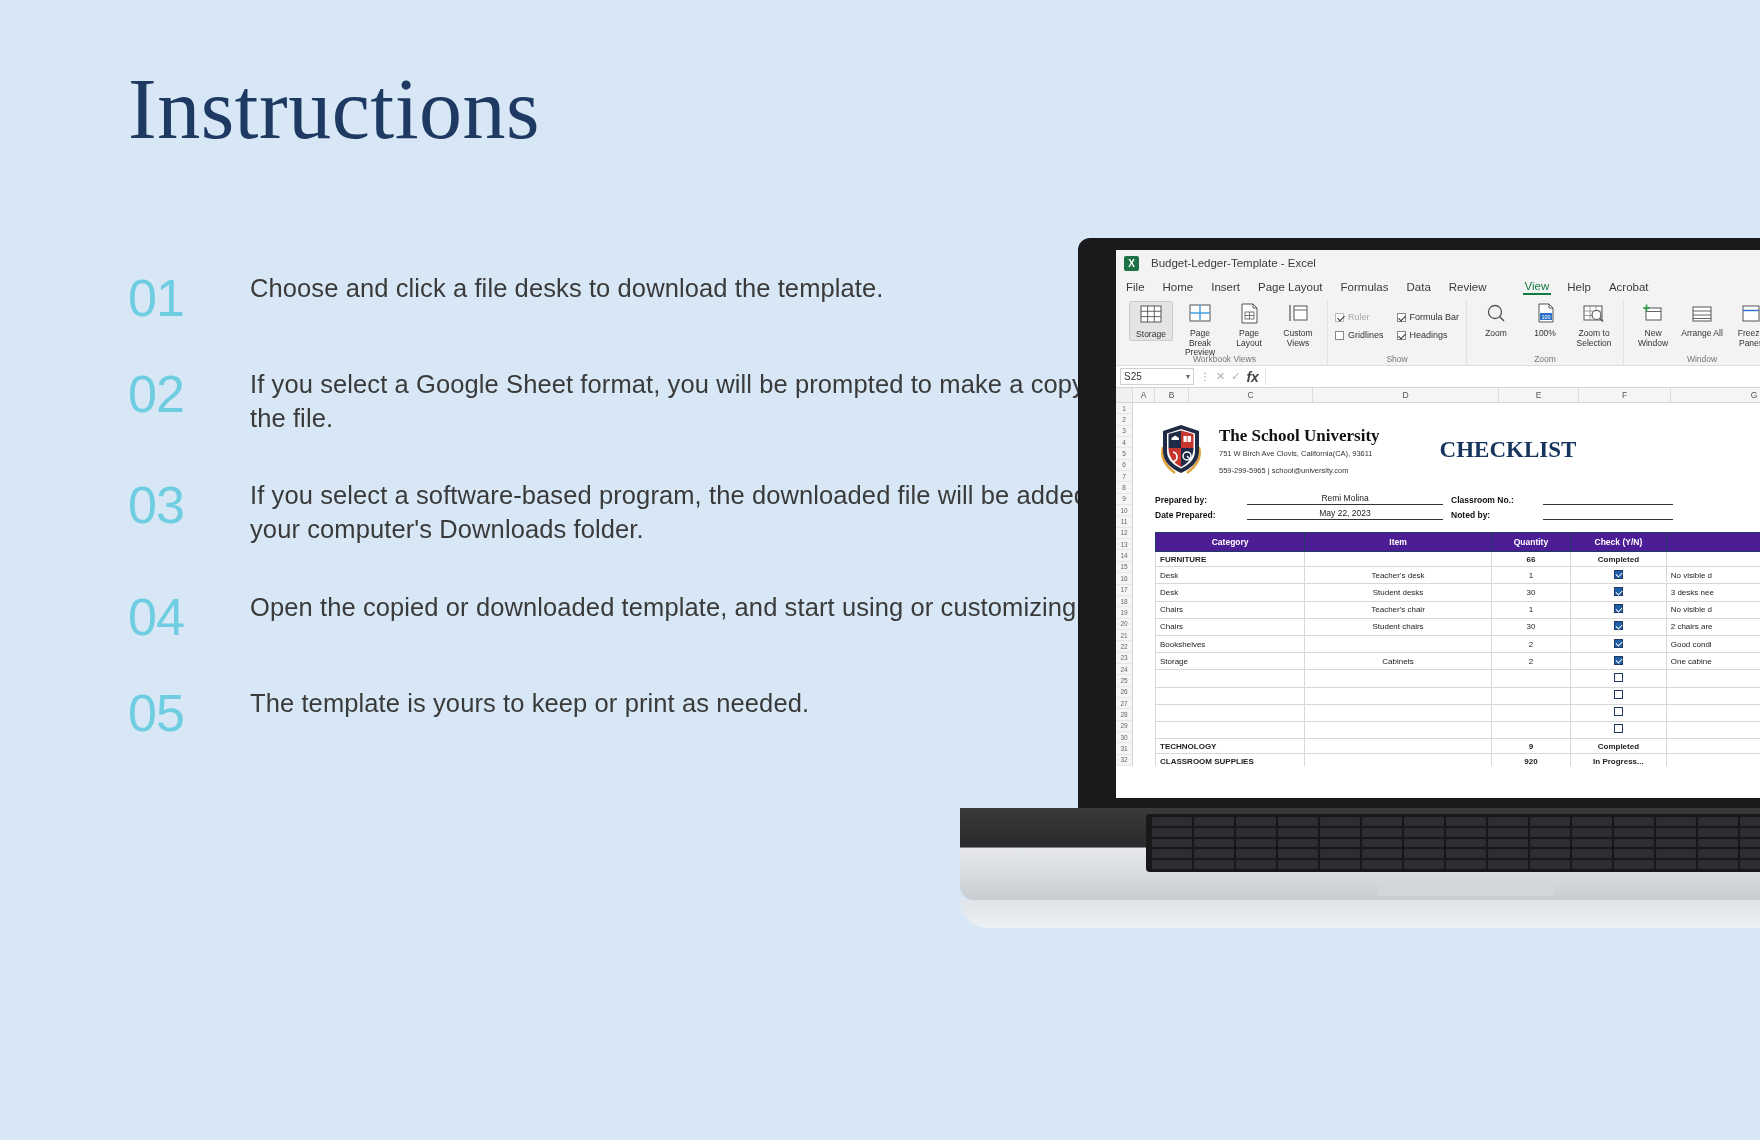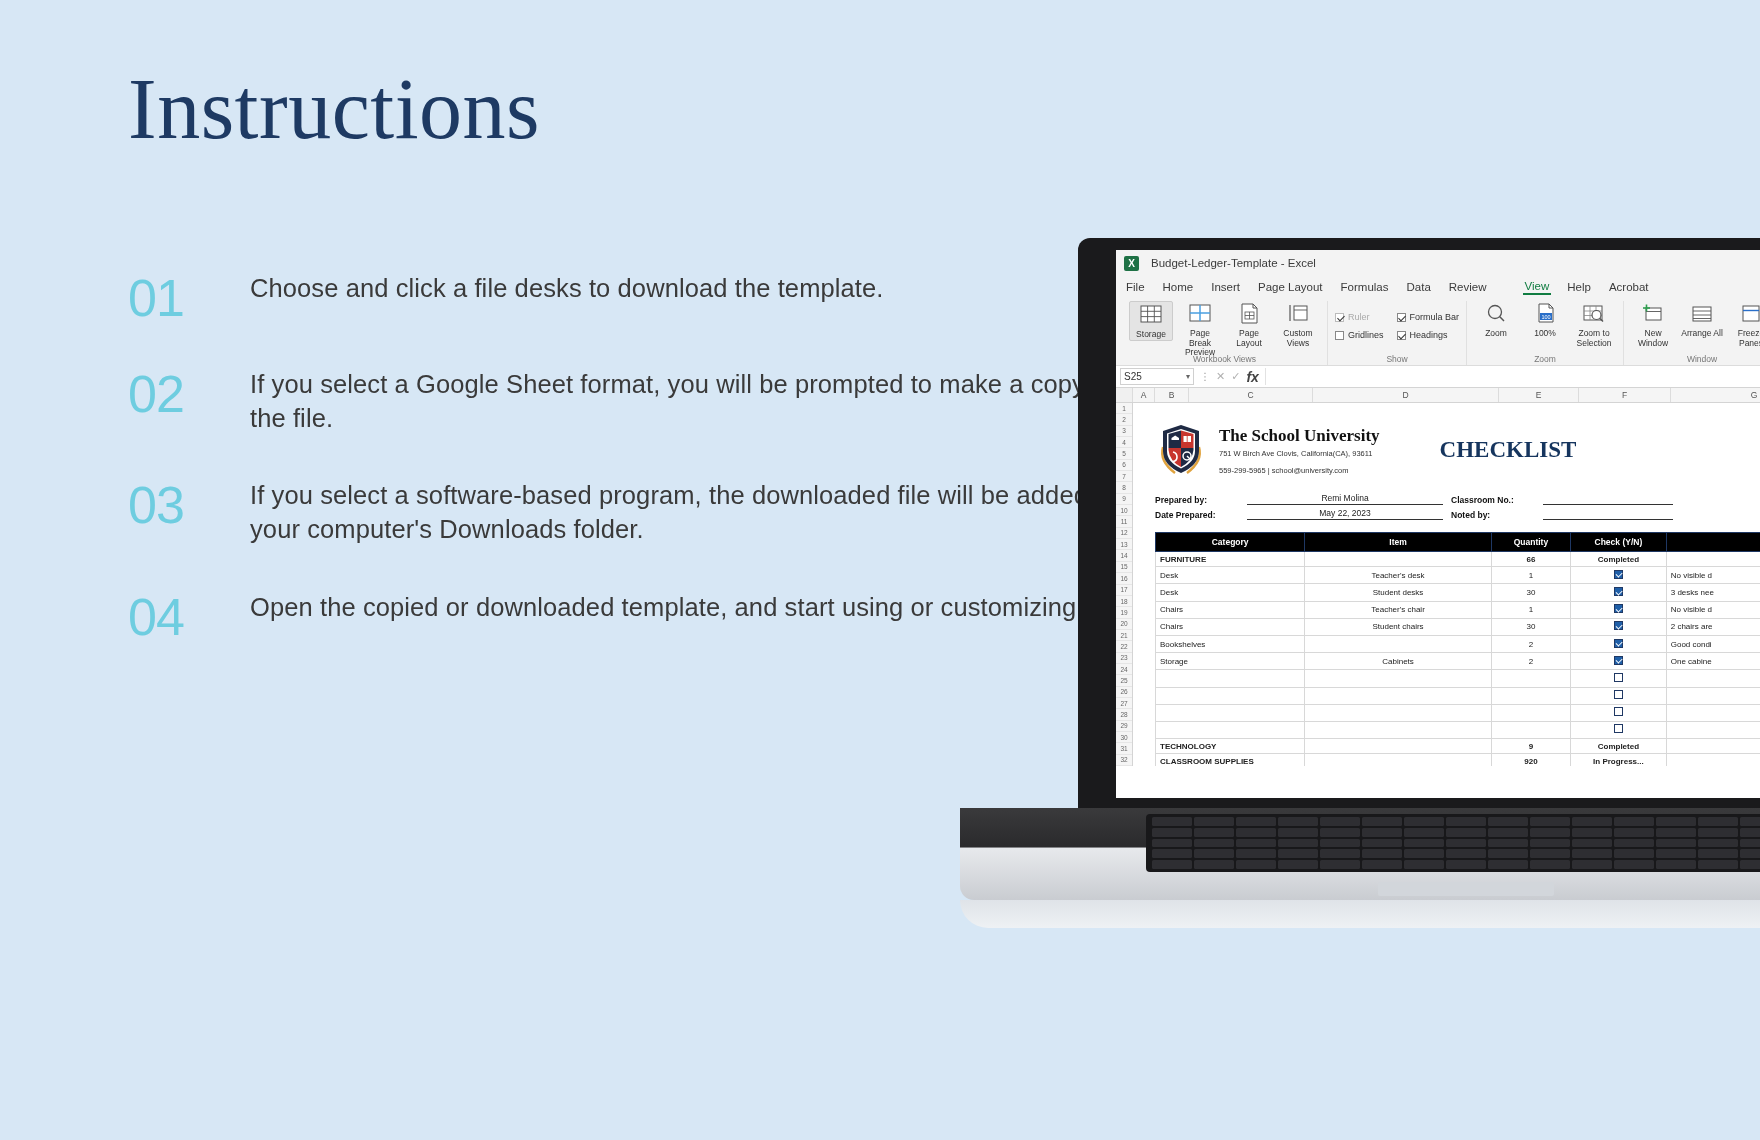--- a/index.html
+++ b/index.html
@@ -300,21 +300,21 @@
   .meta-lbl2 { width: 92px; font-weight: bold; color: #111; margin-left: 8px; }
   .meta-val2 { width: 130px; border-bottom: 1px solid #333; }
 
   table.chk-table {
     margin: 12px 0 0 22px;
     border-collapse: collapse;
     font-size: 8px;
     width: 640px;
   }
   table.chk-table th {
-    background: #000000;
+    background: #4c1d95;
     color: #fff;
     font-size: 8.5px;
     padding: 4px 2px;
     border: 1px solid #1f3864;
     font-weight: bold;
   }
   table.chk-table td {
     border: 1px solid #d8d8d8;
     padding: 2.6px 4px;
     color: #222;
@@ -357,20 +357,24 @@
     <div class="step-num">02</div>
     <div class="step-text">If you select a Google Sheet format, you will be prompted to make a copy of the file.</div>
   </div>
   <div class="step">
     <div class="step-num">03</div>
     <div class="step-text">If you select a software-based program, the downloaded file will be added to your computer's Downloads folder.</div>
   </div>
   <div class="step">
     <div class="step-num">04</div>
     <div class="step-text">Open the copied or downloaded template, and start using or customizing it.</div>
+  </div>
+  <div class="step">
+    <div class="step-num">05</div>
+    <div class="step-text">The template is yours to keep or print as needed.</div>
   </div>
 </div>
 
 <div class="laptop">
 
   <div class="laptop-lid">
     <div class="screen">
 
       <div class="xl-titlebar">
         <span class="xl-logo"></span>

